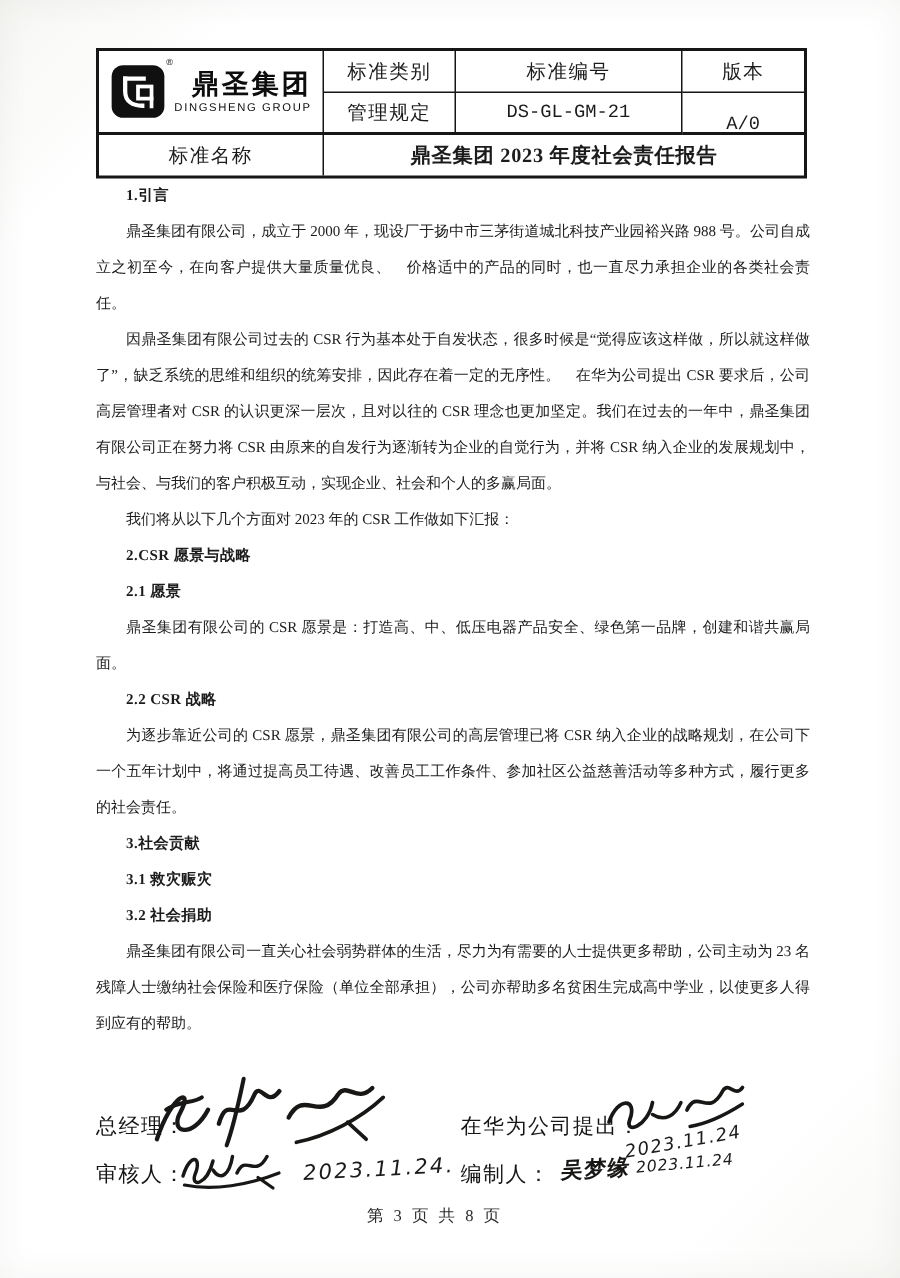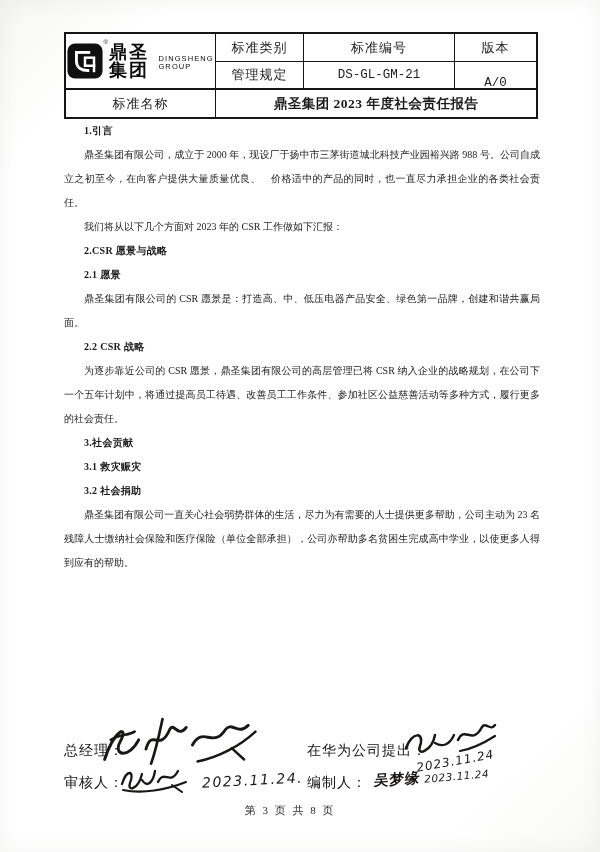--- a/index.html
+++ b/index.html
@@ -48,21 +48,21 @@
           font-family: "Liberation Mono", "DejaVu Sans Mono", monospace; font-size: 12.5px; letter-spacing: 0; }
   .r2c4 { grid-column: 4; grid-row: 2; border-bottom: 2px solid #161616;
           font-family: "Liberation Mono", "DejaVu Sans Mono", monospace; font-size: 12.5px; letter-spacing: 0; margin-top: 16px; }
   .r3c1 { grid-column: 1; grid-row: 3; border-right: 1.5px solid #161616; }
   .r3cv { grid-column: 2 / 5; grid-row: 3; font-weight: bold; font-size: 13.5px; letter-spacing: 0.5px; }
 
   .logo-icon-wrap { position: relative; width: 38px; height: 38px; flex: 0 0 auto; }
   .logo-icon-wrap svg { display: block; }
   .reg-mark { position: absolute; top: -3px; right: -5px; font-size: 6px; color: #111;
               font-family: "Liberation Sans", sans-serif; }
-  .logo-text { display: flex; flex-direction: row; align-items: center; line-height: 1; }
+  .logo-text { display: flex; flex-direction: column; align-items: flex-end; line-height: 1; }
   .logo-cn { font-family: "Liberation Sans", "DejaVu Sans", sans-serif; font-weight: 900;
              font-size: 18px; letter-spacing: 2px; color: #0d0d0d; }
   .logo-en { font-family: "Liberation Sans", "DejaVu Sans", sans-serif; font-weight: 400;
              font-size: 7.5px; letter-spacing: 1.1px; color: #0d0d0d; margin-top: 3px; }
 
   
   .doc-body {
     position: absolute; left: 64px; top: 119px; width: 476px;
     font-size: 10px; line-height: 24px;
     text-align: justify;
@@ -133,20 +133,21 @@
     <div class="cell r2c2">管理规定</div>
     <div class="cell r2c3">DS-GL-GM-21</div>
     <div class="cell r2c4">A/0</div>
     <div class="cell r3c1">标准名称</div>
     <div class="cell r3cv">鼎圣集团 2023 年度社会责任报告</div>
   </div>
 
   <div class="doc-body">
     <p class="h">1.引言</p>
     <p>鼎圣集团有限公司，成立于 2000 年，现设厂于扬中市三茅街道城北科技产业园裕兴路 988 号。公司自成立之初至今，在向客户提供大量质量优良、　价格适中的产品的同时，也一直尽力承担企业的各类社会责任。</p>
+    <p>因鼎圣集团有限公司过去的 CSR 行为基本处于自发状态，很多时候是“觉得应该这样做，所以就这样做了”，缺乏系统的思维和组织的统筹安排，因此存在着一定的无序性。　在华为公司提出 CSR 要求后，公司高层管理者对 CSR 的认识更深一层次，且对以往的 CSR 理念也更加坚定。我们在过去的一年中，鼎圣集团有限公司正在努力将 CSR 由原来的自发行为逐渐转为企业的自觉行为，并将 CSR 纳入企业的发展规划中，与社会、与我们的客户积极互动，实现企业、社会和个人的多赢局面。</p>
     <p>我们将从以下几个方面对 2023 年的 CSR 工作做如下汇报：</p>
     <p class="h">2.CSR 愿景与战略</p>
     <p class="h">2.1 愿景</p>
     <p>鼎圣集团有限公司的 CSR 愿景是：打造高、中、低压电器产品安全、绿色第一品牌，创建和谐共赢局面。</p>
     <p class="h">2.2 CSR 战略</p>
     <p>为逐步靠近公司的 CSR 愿景，鼎圣集团有限公司的高层管理已将 CSR 纳入企业的战略规划，在公司下一个五年计划中，将通过提高员工待遇、改善员工工作条件、参加社区公益慈善活动等多种方式，履行更多的社会责任。</p>
     <p class="h">3.社会贡献</p>
     <p class="h">3.1 救灾赈灾</p>
     <p class="h">3.2 社会捐助</p>
     <p>鼎圣集团有限公司一直关心社会弱势群体的生活，尽力为有需要的人士提供更多帮助，公司主动为 23 名残障人士缴纳社会保险和医疗保险（单位全部承担），公司亦帮助多名贫困生完成高中学业，以使更多人得到应有的帮助。</p>

